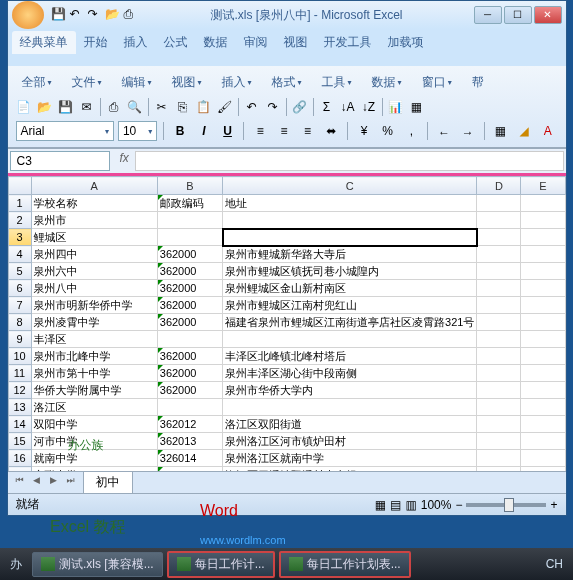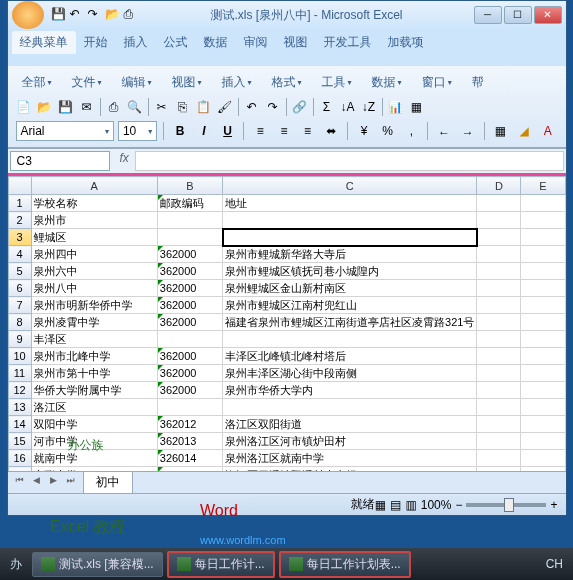--- a/index.html
+++ b/index.html
@@ -45,21 +45,21 @@
 .grid td.rh{background:linear-gradient(#f8fafd,#e0e8f4);text-align:center;border:1px solid #abc;font-size:11px}
 .grid tr.active td.rh{background:linear-gradient(#ffe8a8,#ffd870)}
 .green-tri{position:relative}
 .green-tri::before{content:"";position:absolute;top:0;left:0;border-top:5px solid #080;border-right:5px solid transparent}
 .selected-cell{border:2px solid #000!important}
 .sheet-tabs{background:#dae8f8;display:flex;align-items:center;height:22px;padding:0 4px;border-top:1px solid #9ab}
 .sheet-nav{display:flex;gap:1px}
 .sheet-nav-btn{width:16px;height:16px;font-size:9px;color:#666;text-align:center}
 .watermark{position:absolute;font-size:24px;font-weight:normal;bottom:16px;left:60px;pointer-events:none}
 .wm-text{color:#2a7a2a}
-.statusbar{background:linear-gradient(#dae8f8,#c8dcf0);height:22px;display:flex;align-items:center;padding:0 8px;justify-content:flex-end;border-top:1px solid #9ab}
+.statusbar{background:linear-gradient(#dae8f8,#c8dcf0);height:22px;display:flex;align-items:center;padding:0 8px;justify-content:space-between;border-top:1px solid #9ab}
 .zoom{display:flex;align-items:center;gap:4px}
 .zoom-slider{width:80px;height:4px;background:#89a;position:relative}
 .zoom-slider::after{content:"";position:absolute;width:8px;height:12px;background:#eee;border:1px solid #678;left:38px;top:-5px}
 .taskbar{background:linear-gradient(#3a4048,#1a2028);height:32px;display:flex;align-items:center;padding:0 4px;gap:4px;position:absolute;bottom:0;width:573px}
 .task-item{background:linear-gradient(#4a5a6a,#2a3a4a);border:1px solid #567;padding:3px 8px;color:#dde;font-size:11px;display:flex;align-items:center;gap:4px;border-radius:2px}
 .task-item.active{background:linear-gradient(#5a6a7a,#3a4a5a)}
 .xl-ico{width:14px;height:14px;background:linear-gradient(#4a8a4a,#2a6a2a);display:inline-block}
 .overlay-text{position:absolute;font-weight:normal}
 .url-overlay{position:absolute;bottom:34px;left:200px;color:#4af;font-size:11px}
 </style>

